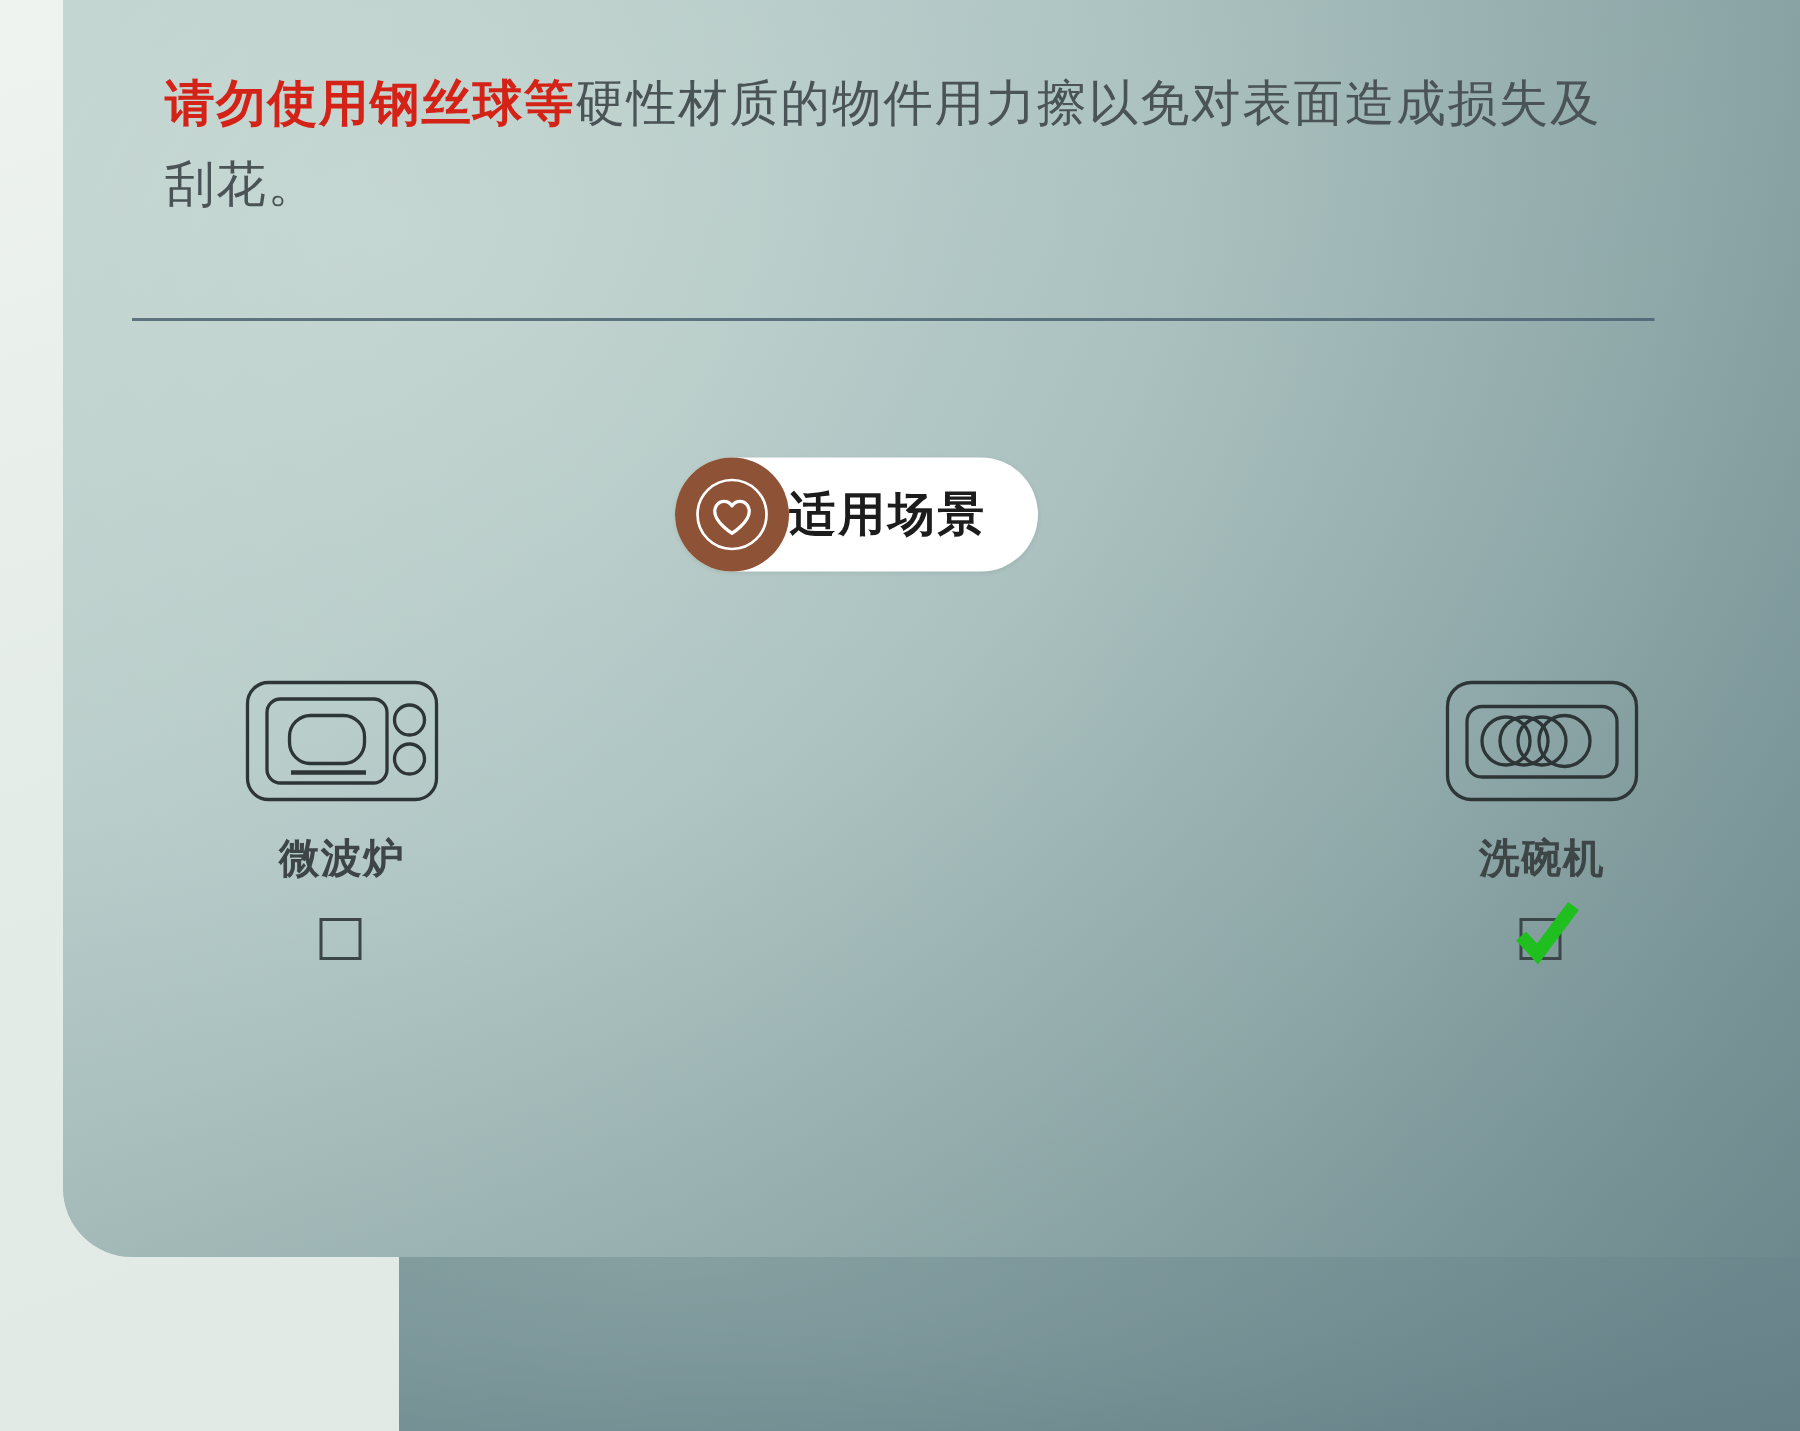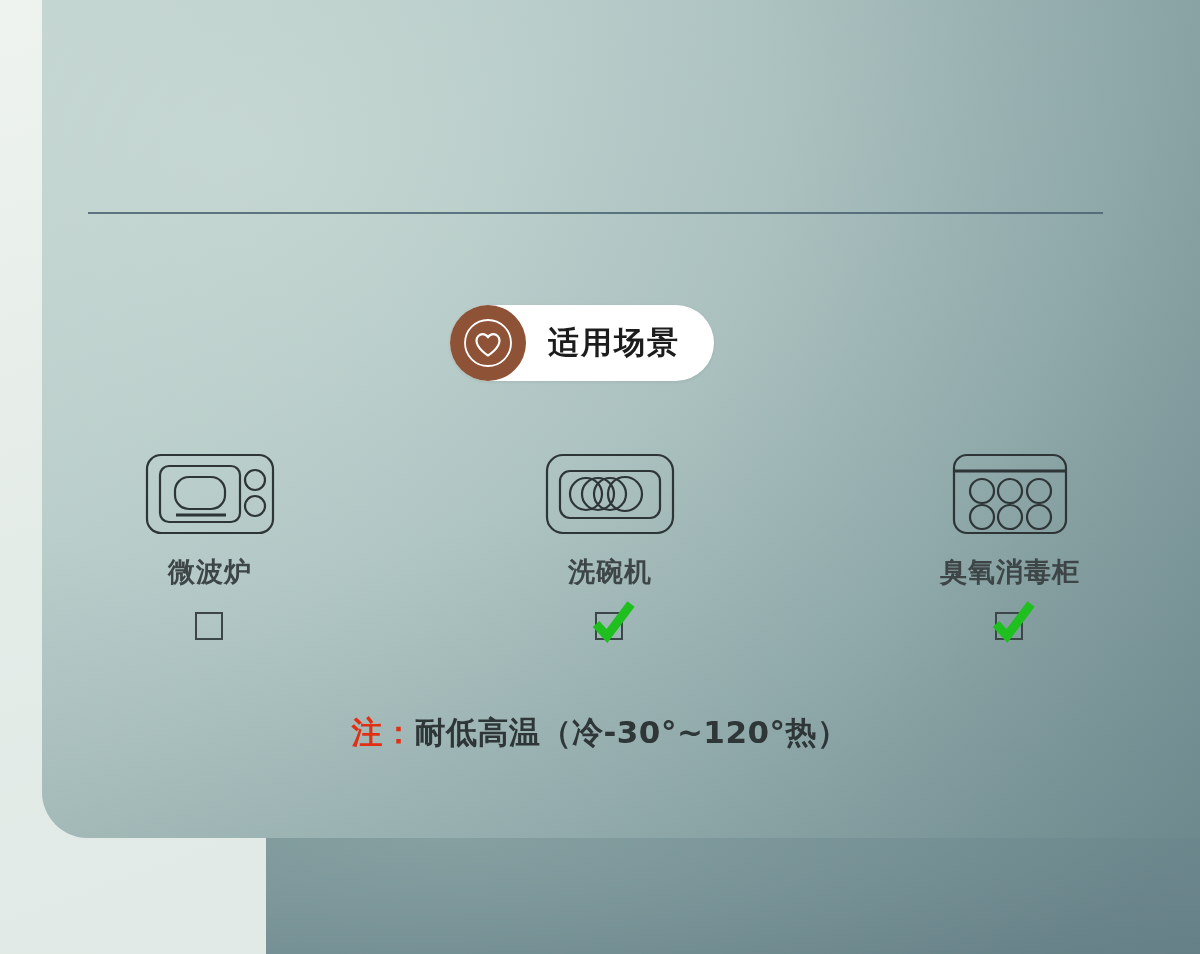--- a/index.html
+++ b/index.html
@@ -94,29 +94,28 @@
     border-radius: 50%;
     background: #8e5236;
     display: flex; align-items: center; justify-content: center;
     flex: 0 0 auto;
   }
   #badge-label {
     font-size: 31px;
     font-weight: 700;
     color: #1c1c1c;
     letter-spacing: 2px;
-    margin-left: 22px;
     font-family: "DejaVu Sans", "Liberation Sans", sans-serif;
     white-space: nowrap;
   }
 
   
   #scenes {
     position: absolute;
-    left: 110px;
+    left: 128px;
     top: 444px;
     width: 1000px;
     display: flex;
     justify-content: space-between;
   }
   .scene {
     width: 200px;
     display: flex;
     flex-direction: column;
     align-items: center;
@@ -161,20 +160,23 @@
   #note .note-red { color: #e12f14; }
 </style>
 </head>
 <body>
 
 <div id="card"></div>
 <div id="right-fill"></div>
 
 <div class="layer">
 
+  <div id="headline">
+    <span class="hl-red">请勿使用钢丝球等</span><span>硬性材质的物件用力擦以免对表面造成损失及刮花。</span>
+  </div>
 
   <div id="divider"></div>
 
   <div id="badge">
     <div id="badge-icon">
       <svg width="54" height="54" viewBox="0 0 54 54" aria-hidden="true">
         <circle cx="27" cy="27" r="23" fill="none" stroke="#ffffff" stroke-width="1.8"></circle>
         <path d="M27 39.5 C27 39.5 15.5 32.4 15.5 24.8 C15.5 20.9 18.4 18.2 21.7 18.2 C24.0 18.2 25.9 19.5 27 21.3 C28.1 19.5 30.0 18.2 32.3 18.2 C35.6 18.2 38.5 20.9 38.5 24.8 C38.5 32.4 27 39.5 27 39.5 Z" fill="none" stroke="#ffffff" stroke-width="2.2" stroke-linejoin="round"></path>
       </svg>
     </div>
@@ -218,44 +220,18 @@
       </div>
       <div class="scene-label">洗碗机</div>
       <div class="scene-check">
         <span class="box"></span>
         <svg class="tick" width="50" height="46" viewBox="0 0 50 46">
           <path d="M9 24 L20 36 L44 4" fill="none" stroke="#1fbf1f" stroke-width="9" stroke-linecap="butt" stroke-linejoin="miter"></path>
         </svg>
       </div>
     </div>
 
-    <div class="scene">
-      <div class="scene-icon">
-        <svg width="132" height="90" viewBox="0 0 132 90">
-          <g fill="none" stroke="#2d3537" stroke-width="2.2">
-            <rect x="10" y="6" width="112" height="78" rx="13"></rect>
-            <line x1="10" y1="22" x2="122" y2="22" stroke-width="3"></line>
-            <circle cx="38" cy="42" r="12"></circle>
-            <circle cx="66" cy="42" r="12"></circle>
-            <circle cx="95" cy="42" r="12"></circle>
-            <circle cx="38" cy="68" r="12"></circle>
-            <circle cx="66" cy="68" r="12"></circle>
-            <circle cx="95" cy="68" r="12"></circle>
-          </g>
-        </svg>
-      </div>
-      <div class="scene-label">臭氧消毒柜</div>
-      <div class="scene-check">
-        <span class="box"></span>
-        <svg class="tick" width="50" height="46" viewBox="0 0 50 46">
-          <path d="M9 24 L20 36 L44 4" fill="none" stroke="#1fbf1f" stroke-width="9" stroke-linecap="butt" stroke-linejoin="miter"></path>
-        </svg>
-      </div>
-    </div>
 
 
   </div>
 
-  <div id="note">
-    <span class="note-red">注：</span><span>耐低高温（冷-30°~120°热）</span>
-  </div>
 
 </div>
 
 </body></html>

